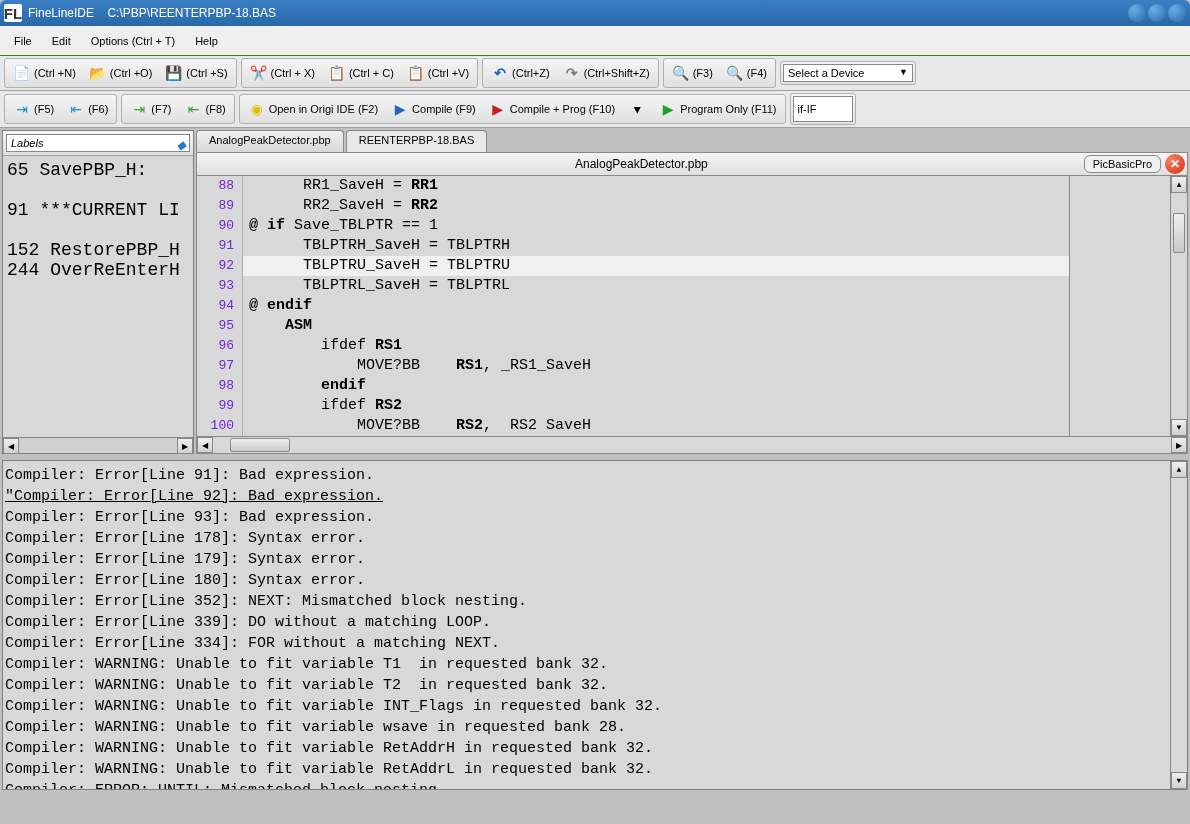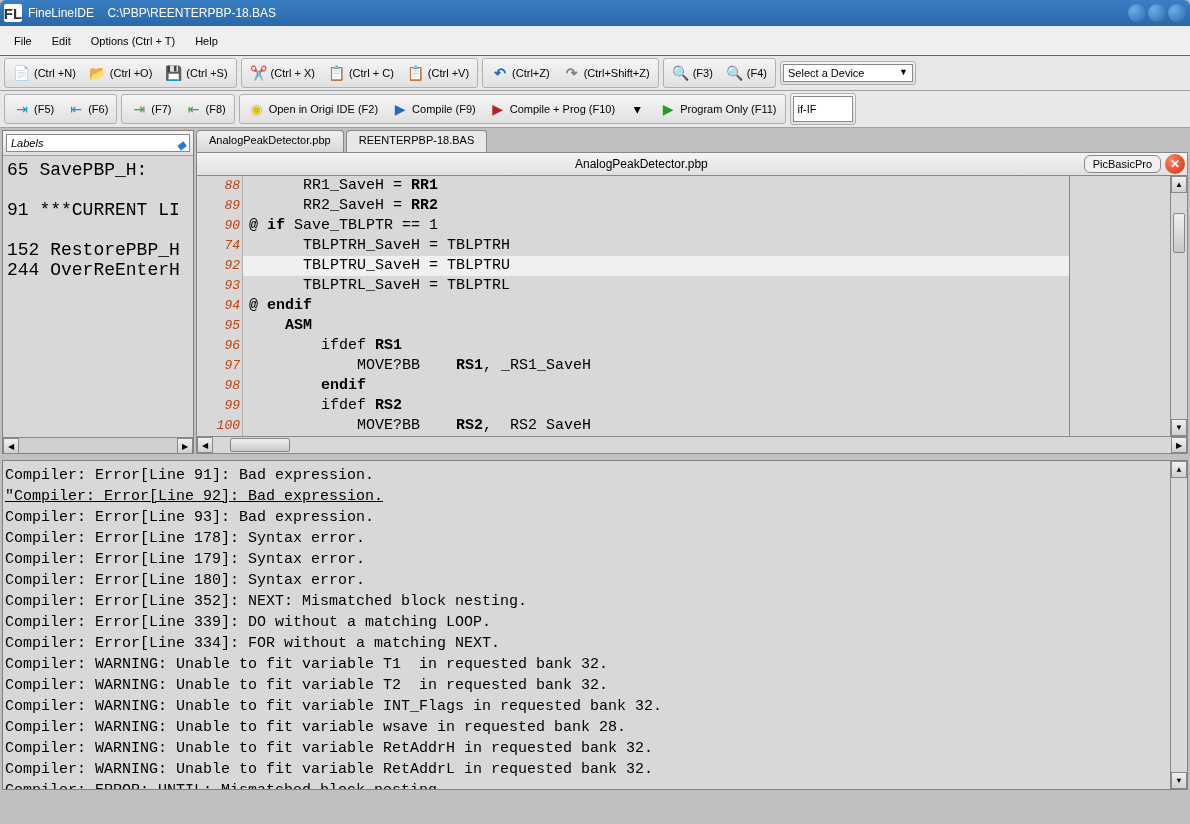--- a/index.html
+++ b/index.html
@@ -30,21 +30,21 @@
 .scroll-btn { width: 16px; height: 16px; background: linear-gradient(#f0f0f0,#d0d0d0); border: 1px solid #888; display: flex; align-items: center; justify-content: center; font-size: 8px; cursor: pointer; }
 .editor-area { flex: 1; margin: 2px 2px 2px 0; display: flex; flex-direction: column; }
 .tabs { display: flex; height: 22px; }
 .tab { padding: 3px 12px; background: linear-gradient(to bottom, #f0f0f0, #d8d8d8); border: 1px solid #888; border-bottom: none; border-radius: 4px 4px 0 0; margin-right: 2px; cursor: pointer; font-size: 11px; }
 .tab.active { background: #e8e8e8; }
 .editor-header { display: flex; align-items: center; background: linear-gradient(to bottom, #f5f5f5, #e0e0e0); border: 1px solid #888; height: 24px; padding: 0 2px; }
 .editor-title { flex: 1; text-align: center; font-size: 12px; }
 .lang-badge { border: 1px solid #888; padding: 2px 8px; background: #f0f0f0; border-radius: 6px; font-size: 11px; margin-right: 4px; }
 .close-btn { width: 20px; height: 20px; background: radial-gradient(circle at 30% 30%, #ff8060, #d03010); border-radius: 50%; display: flex; align-items: center; justify-content: center; color: white; font-weight: bold; cursor: pointer; font-size: 12px; }
 .editor-body { flex: 1; display: flex; border: 1px solid #888; border-top: none; background: #d8d8d8; overflow: hidden; }
-.gutter { width: 46px; background: #d8d8d8; text-align: right; padding-right: 2px; font-family: 'Courier New', monospace; font-size: 13px; color: #c2410c; border-right: 1px solid #b0b0b0; font-style: italic; }
+.gutter { width: 46px; background: #d8d8d8; text-align: right; padding-right: 8px; font-family: 'Courier New', monospace; font-size: 13px; color: #6d28d9; border-right: 1px solid #b0b0b0; }
 .code { flex: 1; font-family: 'Courier New', monospace; font-size: 15px; background: #d8d8d8; overflow: hidden; }
 .code-line { white-space: pre; height: 20px; line-height: 20px; padding-left: 6px; }
 .code-line.highlight { background: #f0f0f0; }
 .gutter-line { height: 20px; line-height: 20px; }
 .vscroll { width: 17px; background: #d8d8d8; border-left: 1px solid #888; display: flex; flex-direction: column; }
 .vscroll-btn { height: 17px; background: linear-gradient(#f0f0f0,#d0d0d0); border: 1px solid #888; display:flex; align-items:center; justify-content:center; font-size:8px; cursor:pointer;}
 .vscroll-thumb { height: 40px; margin: 20px 2px 0 2px; background: linear-gradient(#f0f0f0,#c8c8c8); border: 1px solid #888; border-radius: 2px; }
 .editor-hscroll { display: flex; height: 17px; border: 1px solid #888; border-top: none; background: #d8d8d8; }
 .hscroll-track { flex: 1; position: relative; }
 .hscroll-thumb { position: absolute; left: 17px; top: 1px; height: 14px; width: 60px; background: linear-gradient(#f0f0f0,#c8c8c8); border: 1px solid #888; border-radius: 2px;}
@@ -209,21 +209,21 @@
     <div class="editor-header">
       <div class="editor-title">AnalogPeakDetector.pbp</div>
       <div class="lang-badge">PicBasicPro</div>
       <div class="close-btn">✕</div>
     </div>
     <div class="editor-body">
       <div class="gutter" id="gutter">
           <div class="gutter-line">88</div>
           <div class="gutter-line">89</div>
           <div class="gutter-line">90</div>
-          <div class="gutter-line">74</div>
+          <div class="gutter-line">91</div>
           <div class="gutter-line">92</div>
           <div class="gutter-line">93</div>
           <div class="gutter-line">94</div>
           <div class="gutter-line">95</div>
           <div class="gutter-line">96</div>
           <div class="gutter-line">97</div>
           <div class="gutter-line">98</div>
           <div class="gutter-line">99</div>
           <div class="gutter-line">100</div>
         </div>

